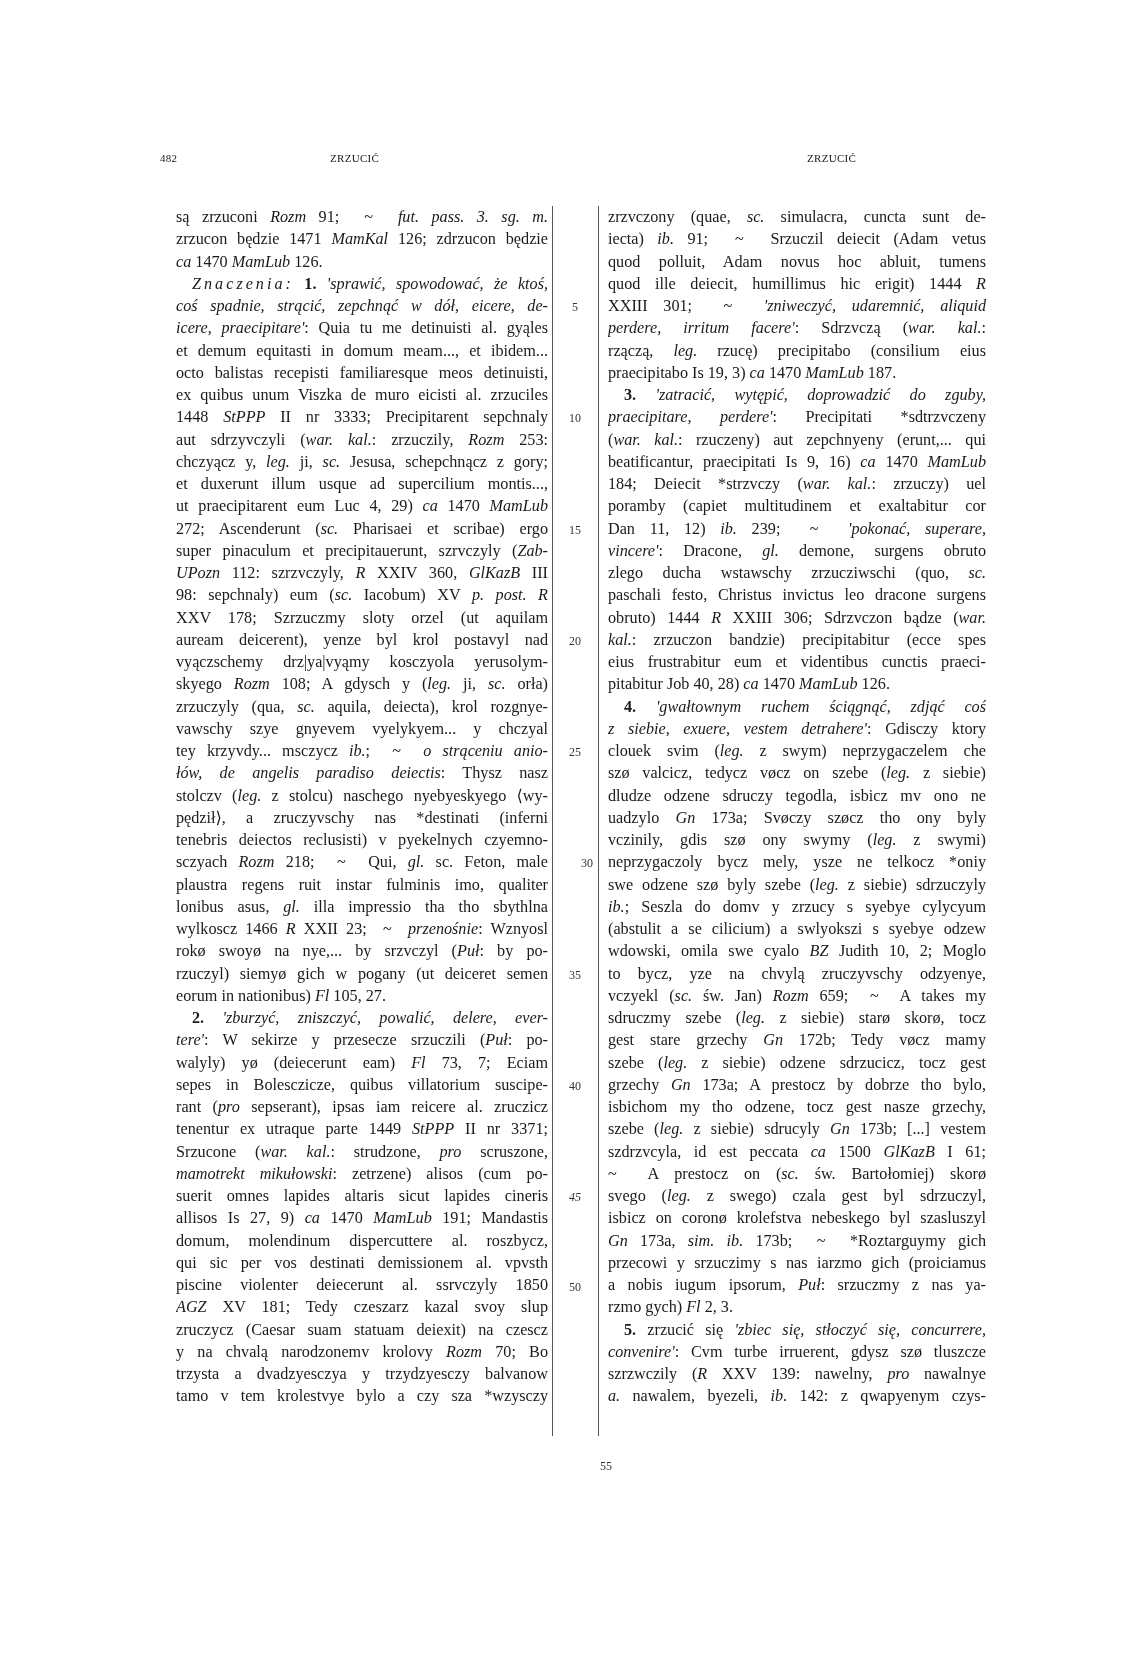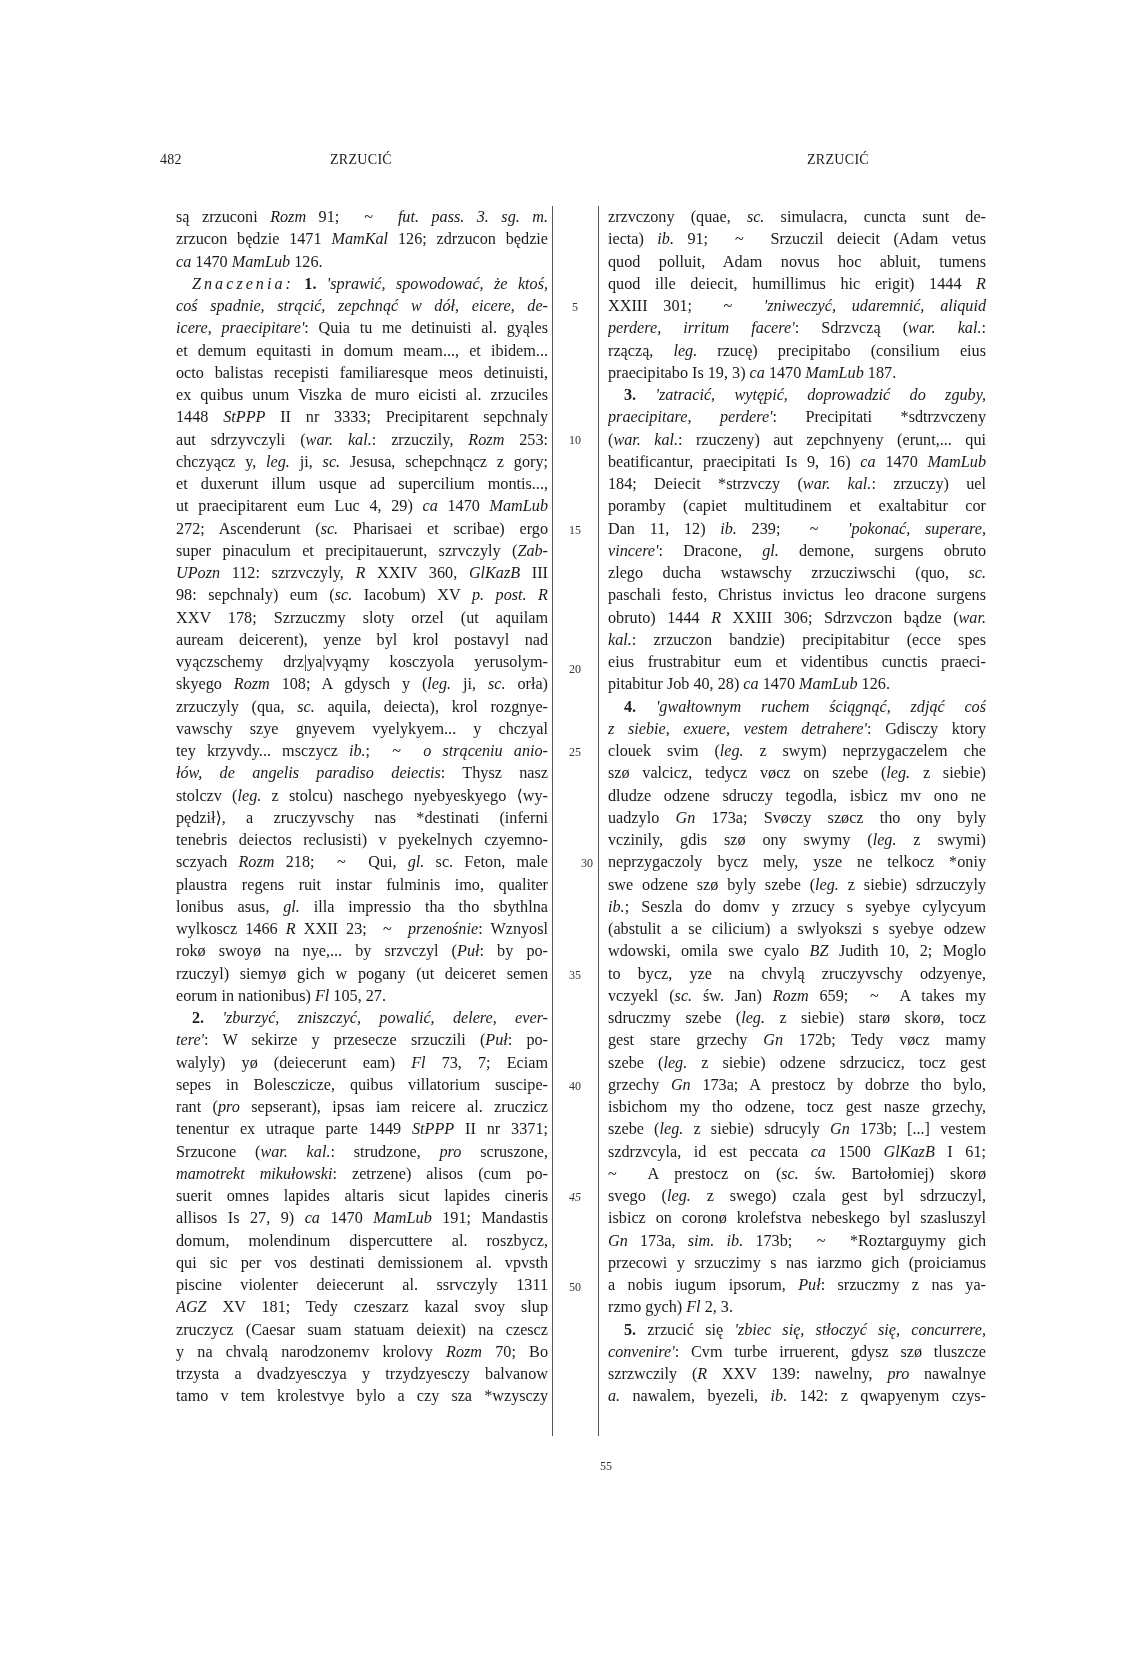--- a/index.html
+++ b/index.html
@@ -1,18 +1,18 @@
 <!DOCTYPE html>
 <html><head>
 <meta charset="utf-8">
 <style>
   html, body { margin: 0; padding: 0; background: #ffffff; }
   body { width: 1126px; height: 1671px; position: relative; overflow: hidden;
          font-family: "Liberation Serif", "DejaVu Serif", serif; color: #1a1a1a; }
-  .running-head { position: absolute; top: 152px; font-size: 14px; letter-spacing: 0.3px; }
+  .running-head { position: absolute; top: 152px; font-size: 11px; letter-spacing: 0.3px; }
   .page-number { left: 160px; }
   .head-left { left: 330px; }
   .head-right { left: 807px; }
   .column { position: absolute; top: 206px; }
   .col-left { left: 176px; width: 372px; }
   .col-right { left: 608px; width: 378px; }
   .line { height: 22.25px; line-height: 22.25px; font-size: 16.2px; white-space: nowrap;
           text-align: justify; text-align-last: justify; overflow: hidden; }
   .line.last { text-align-last: left; }
   .line.indent { padding-left: 16px; }
@@ -75,35 +75,35 @@
       <div class="line">walyly) yø (deiecerunt eam) <i>Fl</i> 73, 7; Eciam</div>
       <div class="line">sepes in Bolesczicze, quibus villatorium suscipe-</div>
       <div class="line">rant (<i>pro</i> sepserant), ipsas iam reicere al. zruczicz</div>
       <div class="line">tenentur ex utraque parte 1449 <i>StPPP</i> II nr 3371;</div>
       <div class="line">Srzucone (<i>war. kal.</i>: strudzone, <i>pro</i> scruszone,</div>
       <div class="line"><i>mamotrekt mikułowski</i>: zetrzene) alisos (cum po-</div>
       <div class="line">suerit omnes lapides altaris sicut lapides cineris</div>
       <div class="line">allisos Is 27, 9) <i>ca</i> 1470 <i>MamLub</i> 191; Mandastis</div>
       <div class="line">domum, molendinum dispercuttere al. roszbycz,</div>
       <div class="line">qui sic per vos destinati demissionem al. vpvsth</div>
-      <div class="line">piscine violenter deiecerunt al. ssrvczyly 1311</div>
+      <div class="line">piscine violenter deiecerunt al. ssrvczyly 1850</div>
       <div class="line"><i>AGZ</i> XV 181; Tedy czeszarz kazal svoy slup</div>
       <div class="line">zruczycz (Caesar suam statuam deiexit) na czescz</div>
       <div class="line">y na chvalą narodzonemv krolovy <i>Rozm</i> 70; Bo</div>
       <div class="line">trzysta a dvadzyesczya y trzydzyesczy balvanow</div>
       <div class="line">tamo v tem krolestvye bylo a czy sza *wzysczy</div>
     </div>
 
   <div class="gutter" id="gutter">
     <div class="rule rule-l"></div>
     <div class="rule rule-r"></div>
   <div class="ln" style="top: 94px;">5</div>
-      <div class="ln" style="top: 205.25px; margin-top: 22px;">10</div>
+      <div class="ln" style="top: 205.25px;">10</div>
       <div class="ln" style="top: 316.5px;">15</div>
-      <div class="ln" style="top: 427.75px; margin-top: 28px;">20</div>
+      <div class="ln" style="top: 427.75px;">20</div>
       <div class="ln" style="top: 539px;">25</div>
       <div class="ln" style="top: 650.25px; margin-left: 12px;">30</div>
       <div class="ln" style="top: 761.5px;">35</div>
       <div class="ln" style="top: 872.75px;">40</div>
       <div class="ln" style="top: 984px; font-style: italic;">45</div>
       <div class="ln" style="top: 1074px;">50</div>
       <div class="ln" style="top: 1253px; padding-left: 31px;">55</div>
     </div>
 
   <div class="column col-right" id="col-right">

